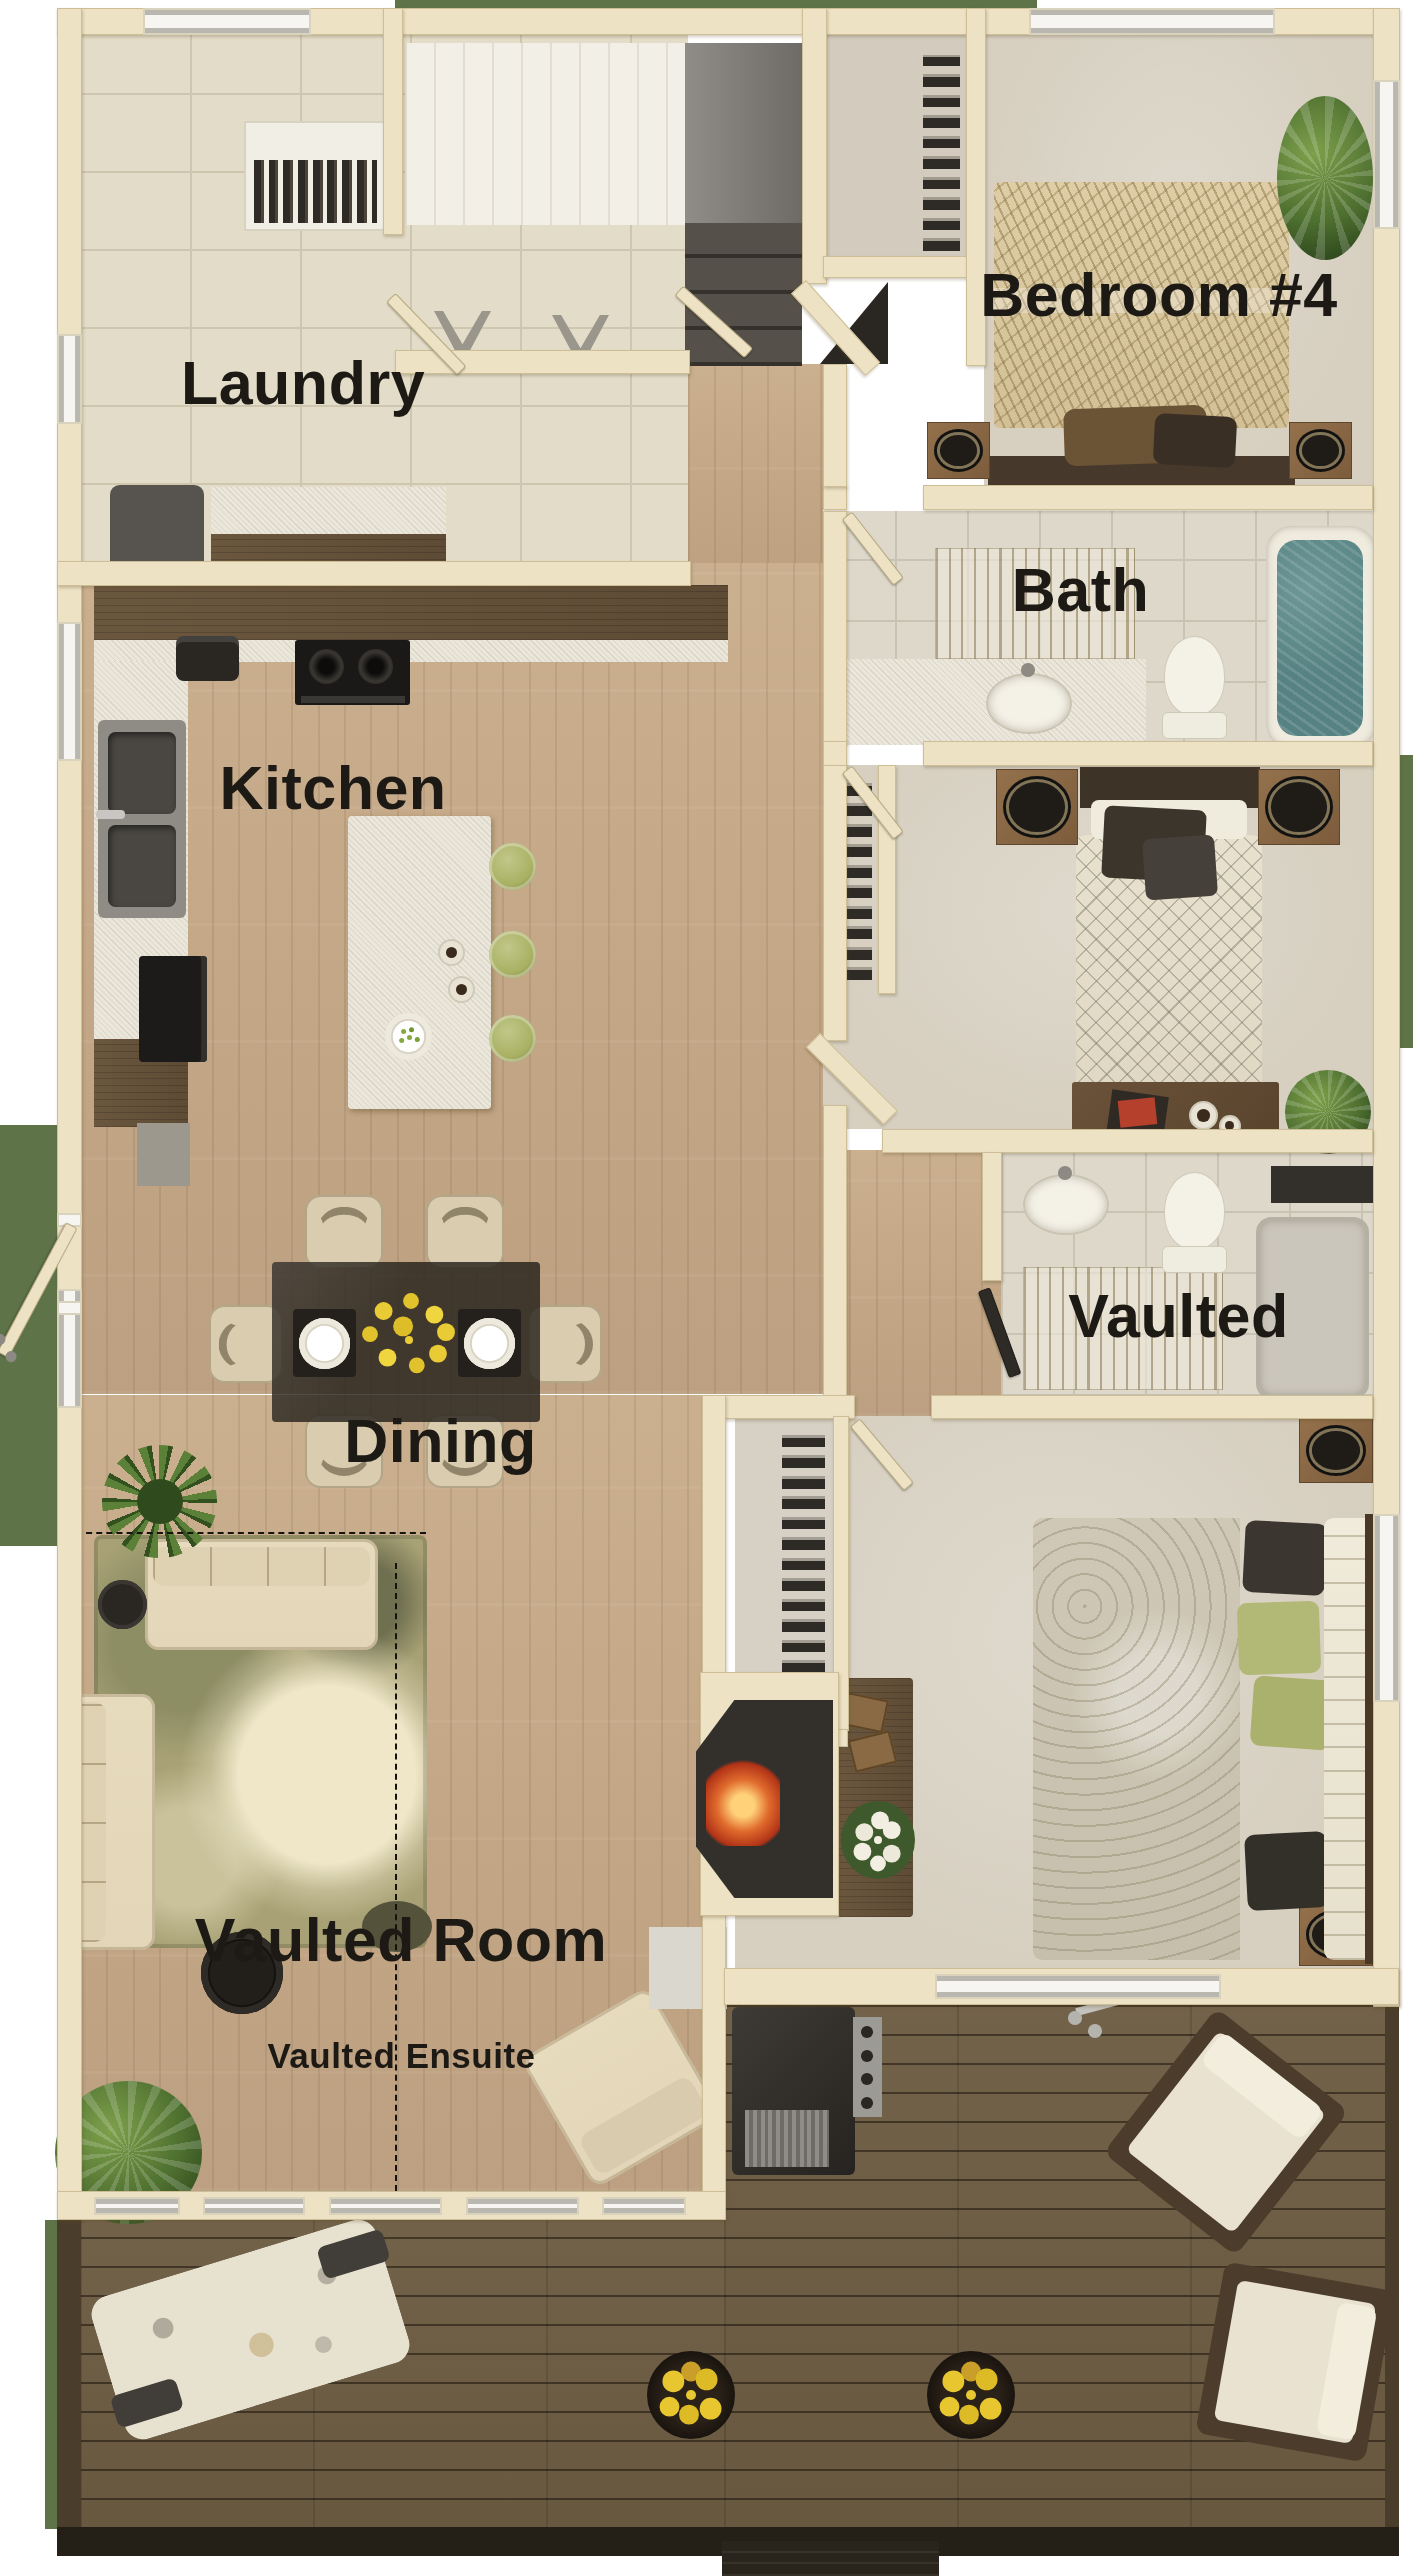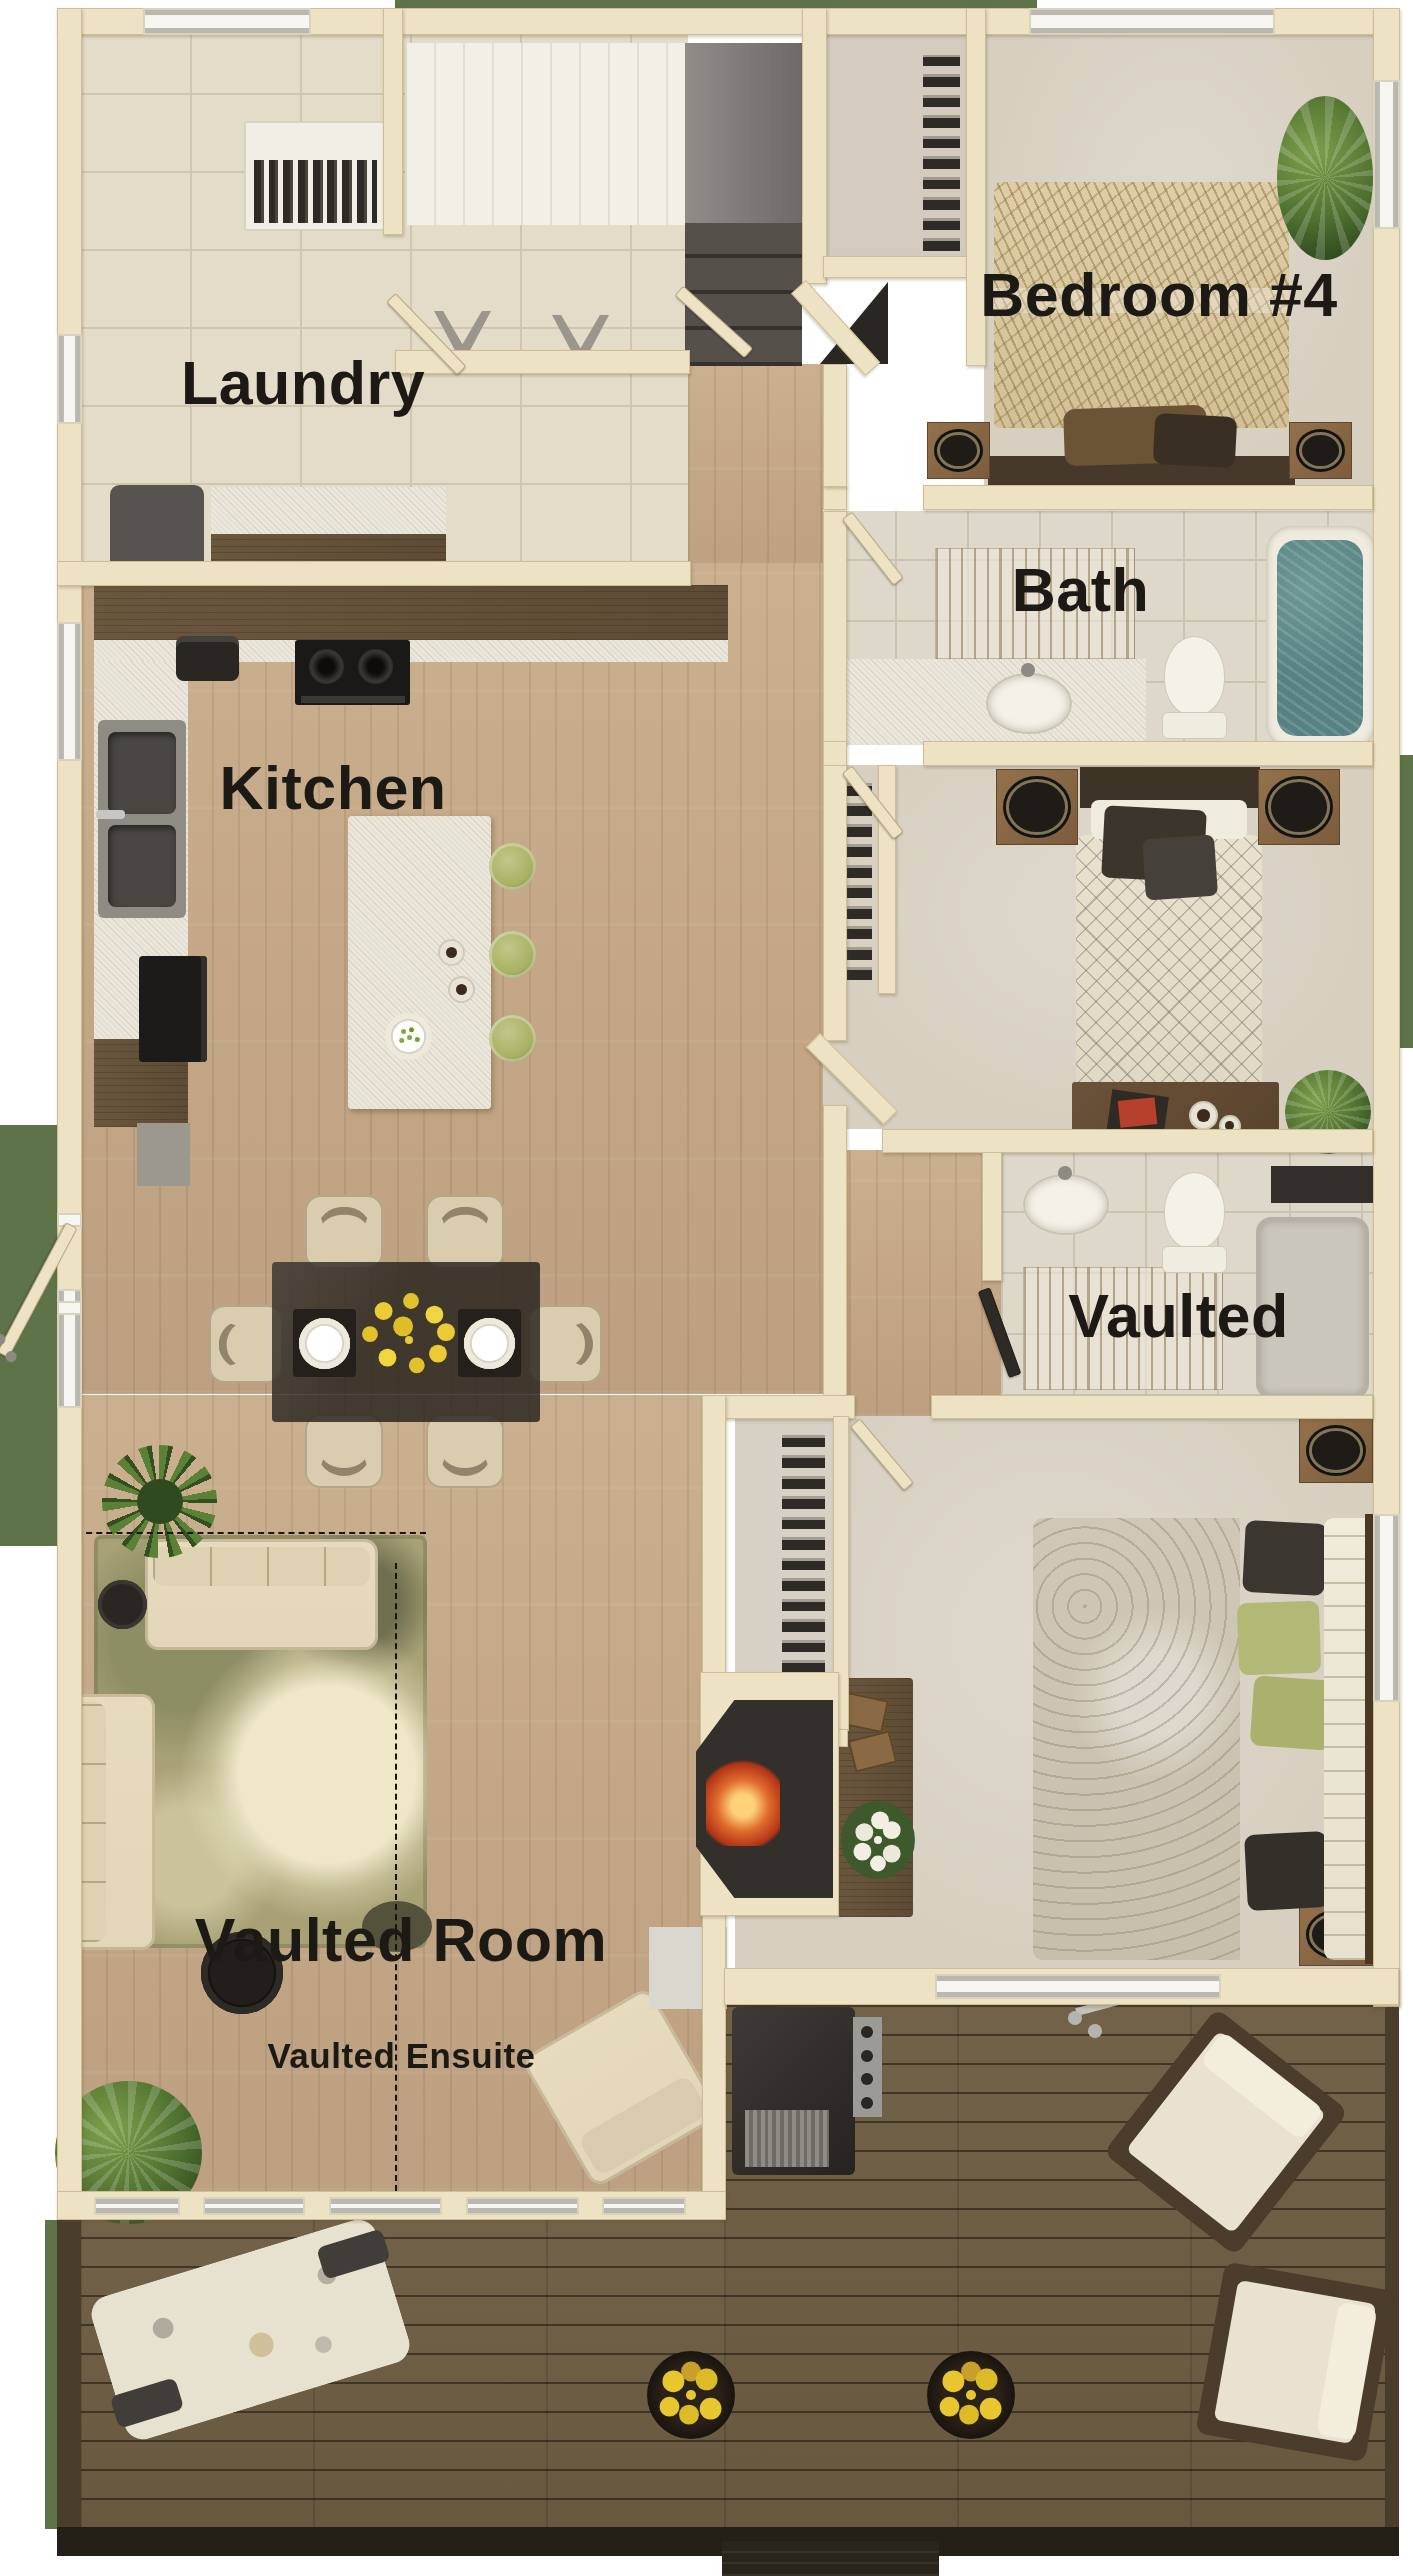--- a/index.html
+++ b/index.html
@@ -378,20 +378,21 @@
     </i>
   <i class="door" style="left:391px;top:291px;width:102px;transform:rotate(46deg)"></i>
   <i class="door" style="left:679px;top:284px;width:94px;transform:rotate(42deg)"></i>
   <i class="door" style="left:847px;top:509px;width:84px;transform:rotate(52deg)"></i>
   <i class="door" style="left:847px;top:763px;width:84px;transform:rotate(52deg)"></i>
   <i class="door" style="left:855px;top:1416px;width:84px;transform:rotate(50deg)"></i>
   <i class="door doordark" style="left:984px;top:1283px;width:92px;transform:rotate(70deg)"></i>
 
   <b class="lbl" style="left:147px;top:753px;width:372px;font-size:61px">Kitchen</b>
   <b class="lbl" style="left:117px;top:348px;width:372px;font-size:61px">Laundry</b>
+  <b class="lbl" style="left:284px;top:1406px;width:313px;font-size:61px">Dining</b>
   <b class="lbl" style="left:127px;top:1905px;width:548px;font-size:61px">Vaulted Room</b>
   <b class="lbl" style="left:235px;top:2036px;width:333px;font-size:35px">Vaulted Ensuite</b>
   <b class="lbl" style="left:929px;top:260px;width:460px;font-size:61px">Bedroom #4</b>
   <b class="lbl" style="left:978px;top:555px;width:205px;font-size:61px">Bath</b>
   <b class="lbl" style="left:978px;top:1281px;width:401px;font-size:61px">Vaulted</b>
 
 </div>
 
 
 </body></html>

